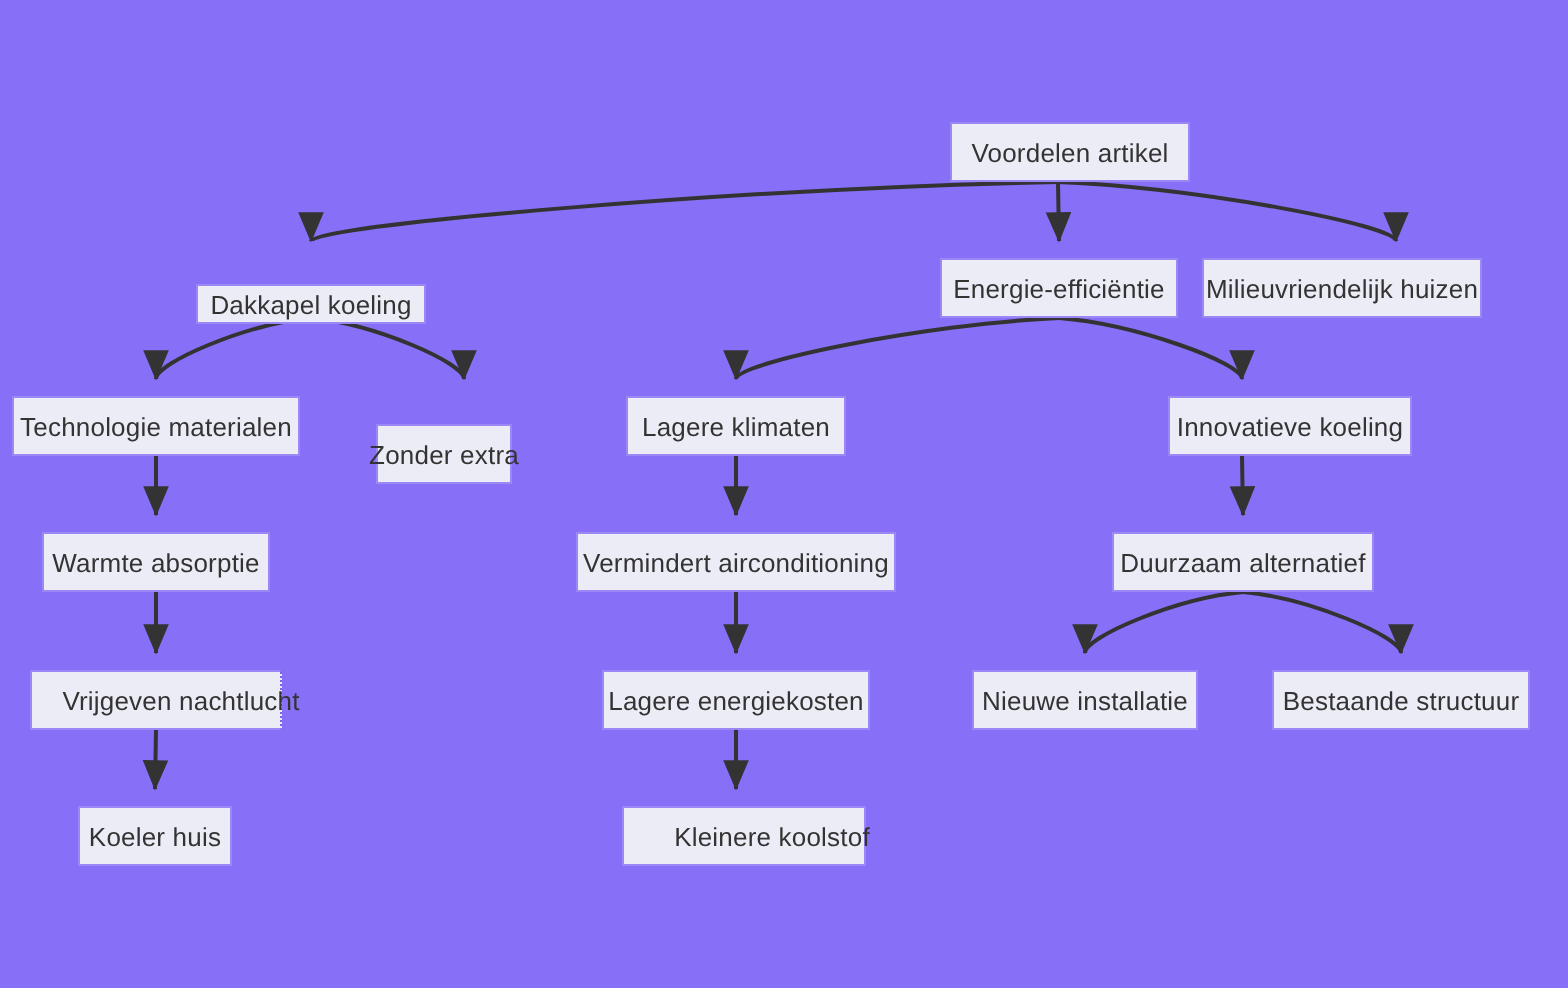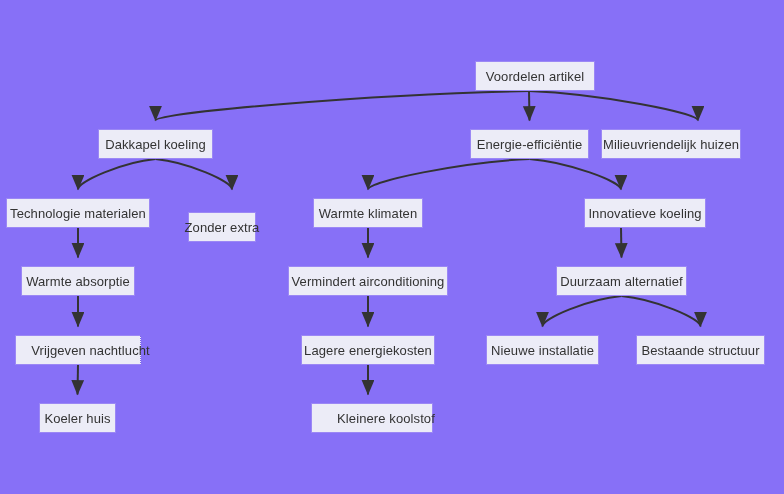--- a/index.html
+++ b/index.html
@@ -76,37 +76,37 @@
         <path d="M621.5,296 C588.32,299.05 542.5,318.448 542.5,326.5" fill="none" stroke="#333333" stroke-width="2" marker-end="url(#arrowhead)"></path>
         <path d="M621.5,296 C654.68,299.05 700.5,318.448 700.5,326.5" fill="none" stroke="#333333" stroke-width="2" marker-end="url(#arrowhead)"></path>
         <path d="M78,365 L77.5,394.5" fill="none" stroke="#333333" stroke-width="2" marker-end="url(#arrowhead)"></path>
         <path d="M368,365 L368,394.5" fill="none" stroke="#333333" stroke-width="2" marker-end="url(#arrowhead)"></path>
       </g>
   </svg>
   <div id="node-layer">
       <div class="fc-node" style="left: 475px; top: 61px; width: 120px; height: 30px;">
         <span class="fc-node-label">Voordelen artikel</span>
       </div>
-      <div class="fc-node" style="left: 98px; top: 129px; width: 115px; height: 30px;">
+      <div class="fc-node" style="left: 98px; top: 142px; width: 115px; height: 20px;">
         <span class="fc-node-label">Dakkapel koeling</span>
       </div>
       <div class="fc-node" style="left: 470px; top: 129px; width: 119px; height: 30px;">
         <span class="fc-node-label">Energie-efficiëntie</span>
       </div>
       <div class="fc-node" style="left: 601px; top: 129px; width: 140px; height: 30px;">
         <span class="fc-node-label">Milieuvriendelijk huizen</span>
       </div>
       <div class="fc-node" style="left: 6px; top: 198px; width: 144px; height: 30px;">
         <span class="fc-node-label">Technologie materialen</span>
       </div>
       <div class="fc-node" style="left: 188px; top: 212px; width: 68px; height: 30px;">
         <span class="fc-node-label">Zonder extra</span>
       </div>
       <div class="fc-node" style="left: 313px; top: 198px; width: 110px; height: 30px;">
-        <span class="fc-node-label">Warmte klimaten</span>
+        <span class="fc-node-label">Lagere klimaten</span>
       </div>
       <div class="fc-node" style="left: 560px; top: 198px; width: 122px; height: 30px; margin-left: 24px;">
         <span class="fc-node-label">Innovatieve koeling</span>
       </div>
       <div class="fc-node" style="left: 21px; top: 266px; width: 114px; height: 30px;">
         <span class="fc-node-label">Warmte absorptie</span>
       </div>
       <div class="fc-node" style="left: 288px; top: 266px; width: 160px; height: 30px;">
         <span class="fc-node-label">Vermindert airconditioning</span>
       </div>

